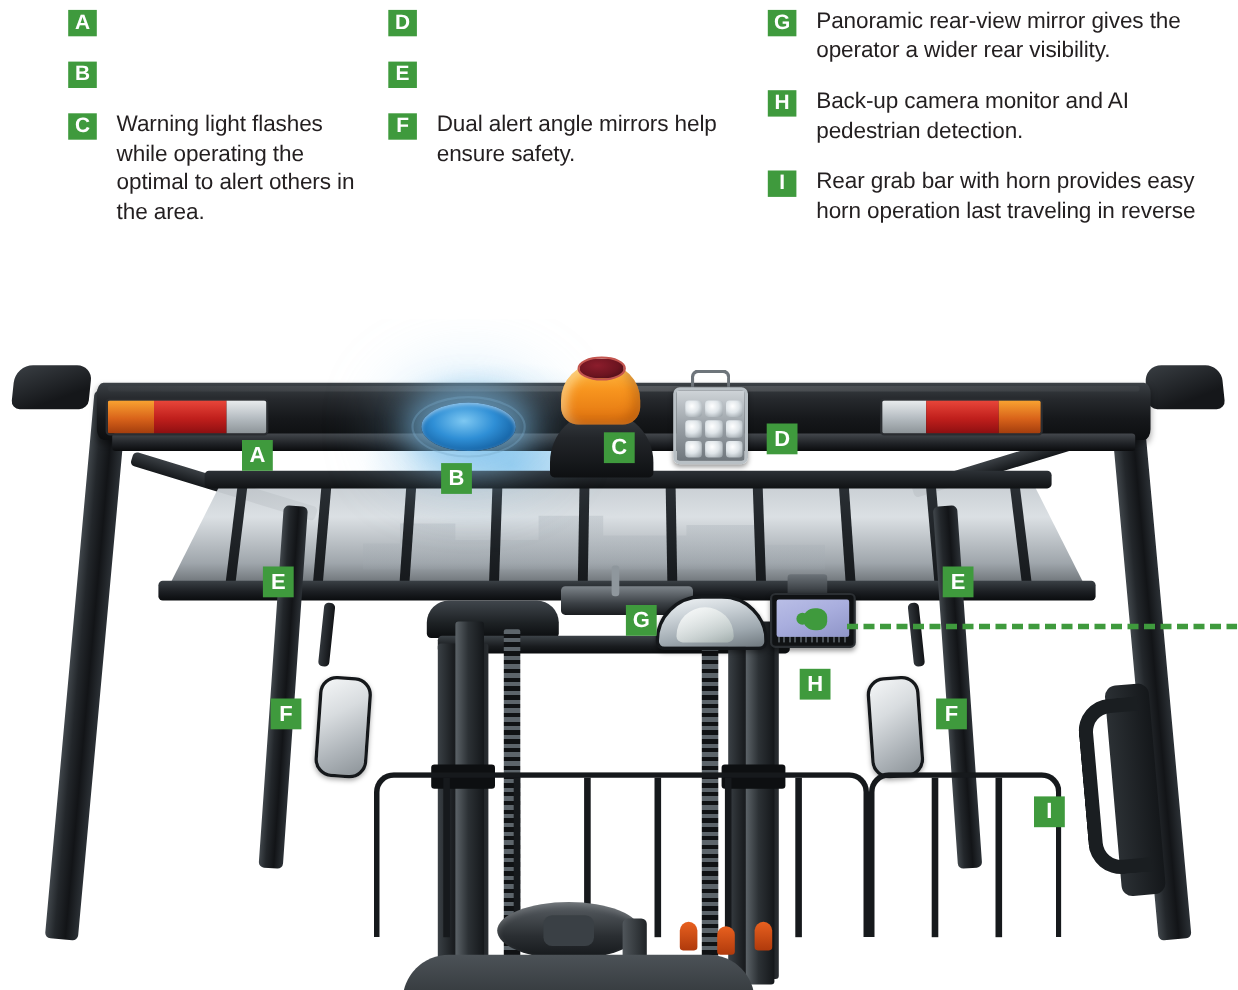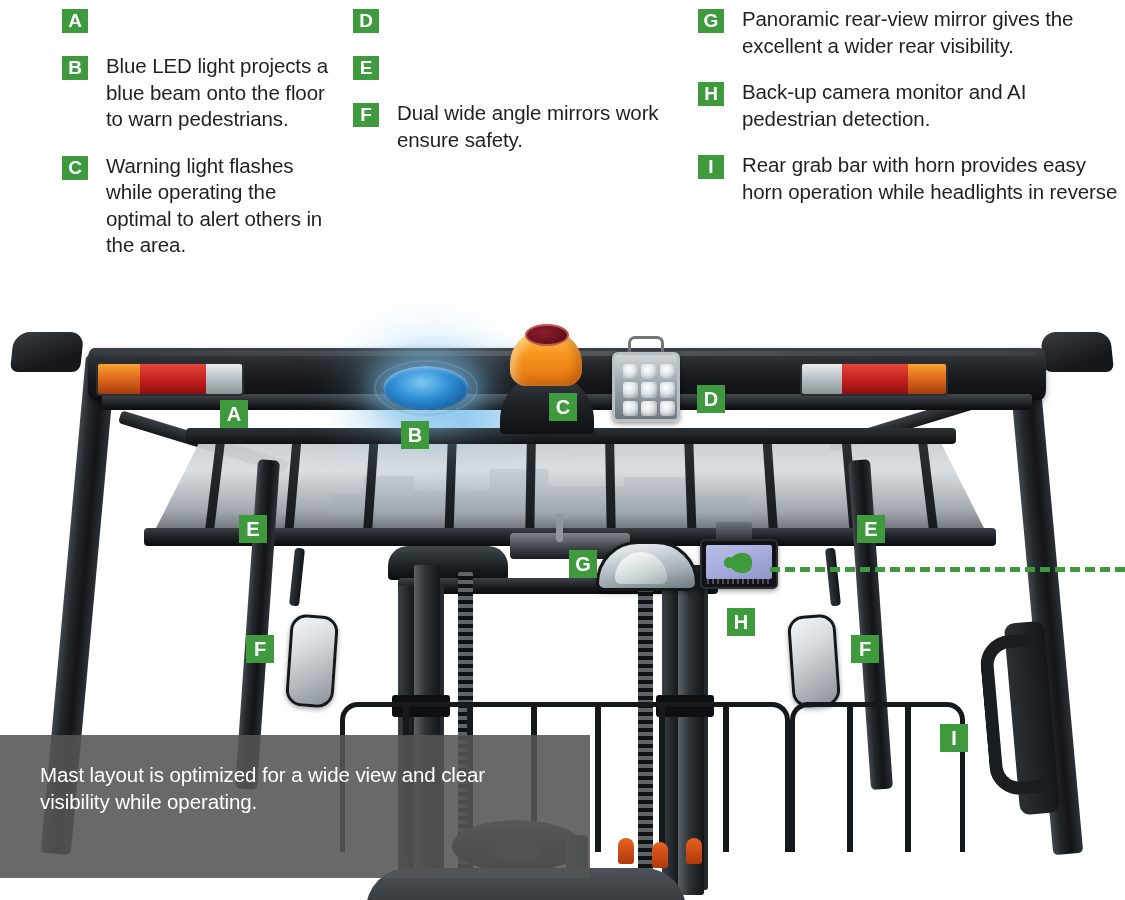--- a/index.html
+++ b/index.html
@@ -476,53 +476,52 @@
 <div id="page">
 
   <div id="legend">
 
     <div class="legend-col c1">
       <div class="legend-item">
         <span class="badge">A</span>
       </div>
       <div class="legend-item">
         <span class="badge">B</span>
-        <span class="legend-text">Blue LED light projects a blue beam onto the floor to warn pedestrians.</span>
       </div>
       <div class="legend-item">
         <span class="badge">C</span>
         <span class="legend-text">Warning light flashes while operating the optimal to alert others in the area.</span>
       </div>
     </div>
 
     <div class="legend-col c2">
       <div class="legend-item">
         <span class="badge">D</span>
       </div>
       <div class="legend-item">
         <span class="badge">E</span>
       </div>
       <div class="legend-item">
         <span class="badge">F</span>
-        <span class="legend-text">Dual wide angle mirrors work ensure safety.</span>
+        <span class="legend-text">Dual alert angle mirrors help ensure safety.</span>
       </div>
     </div>
 
     <div class="legend-col c3">
       <div class="legend-item">
         <span class="badge">G</span>
-        <span class="legend-text">Panoramic rear-view mirror gives the excellent a wider rear visibility.</span>
+        <span class="legend-text">Panoramic rear-view mirror gives the operator a wider rear visibility.</span>
       </div>
       <div class="legend-item">
         <span class="badge">H</span>
         <span class="legend-text">Back-up camera monitor and AI pedestrian detection.</span>
       </div>
       <div class="legend-item">
         <span class="badge">I</span>
-        <span class="legend-text">Rear grab bar with horn provides easy horn operation while headlights in reverse</span>
+        <span class="legend-text">Rear grab bar with horn provides easy horn operation last traveling in reverse</span>
       </div>
     </div>
 
   </div>
 
   <div id="photo">
 
     <div class="blue-glow"></div>
 
     <div class="pillar p-outer-l"></div>
@@ -663,17 +662,14 @@
     <div class="mk" style="left:239px;top:225px">E</div>
     <div class="mk" style="left:857px;top:225px">E</div>
     <div class="mk" style="left:246px;top:345px">F</div>
     <div class="mk" style="left:851px;top:345px">F</div>
     <div class="mk" style="left:569px;top:260px">G</div>
     <div class="mk" style="left:727px;top:318px">H</div>
     <div class="mk" style="left:940px;top:434px">I</div>
 
   </div>
 
-  <div id="caption">
-    <p>Mast layout is optimized for a wide view and clear visibility while operating.</p>
-  </div>
 
 </div>
 
 </body></html>

